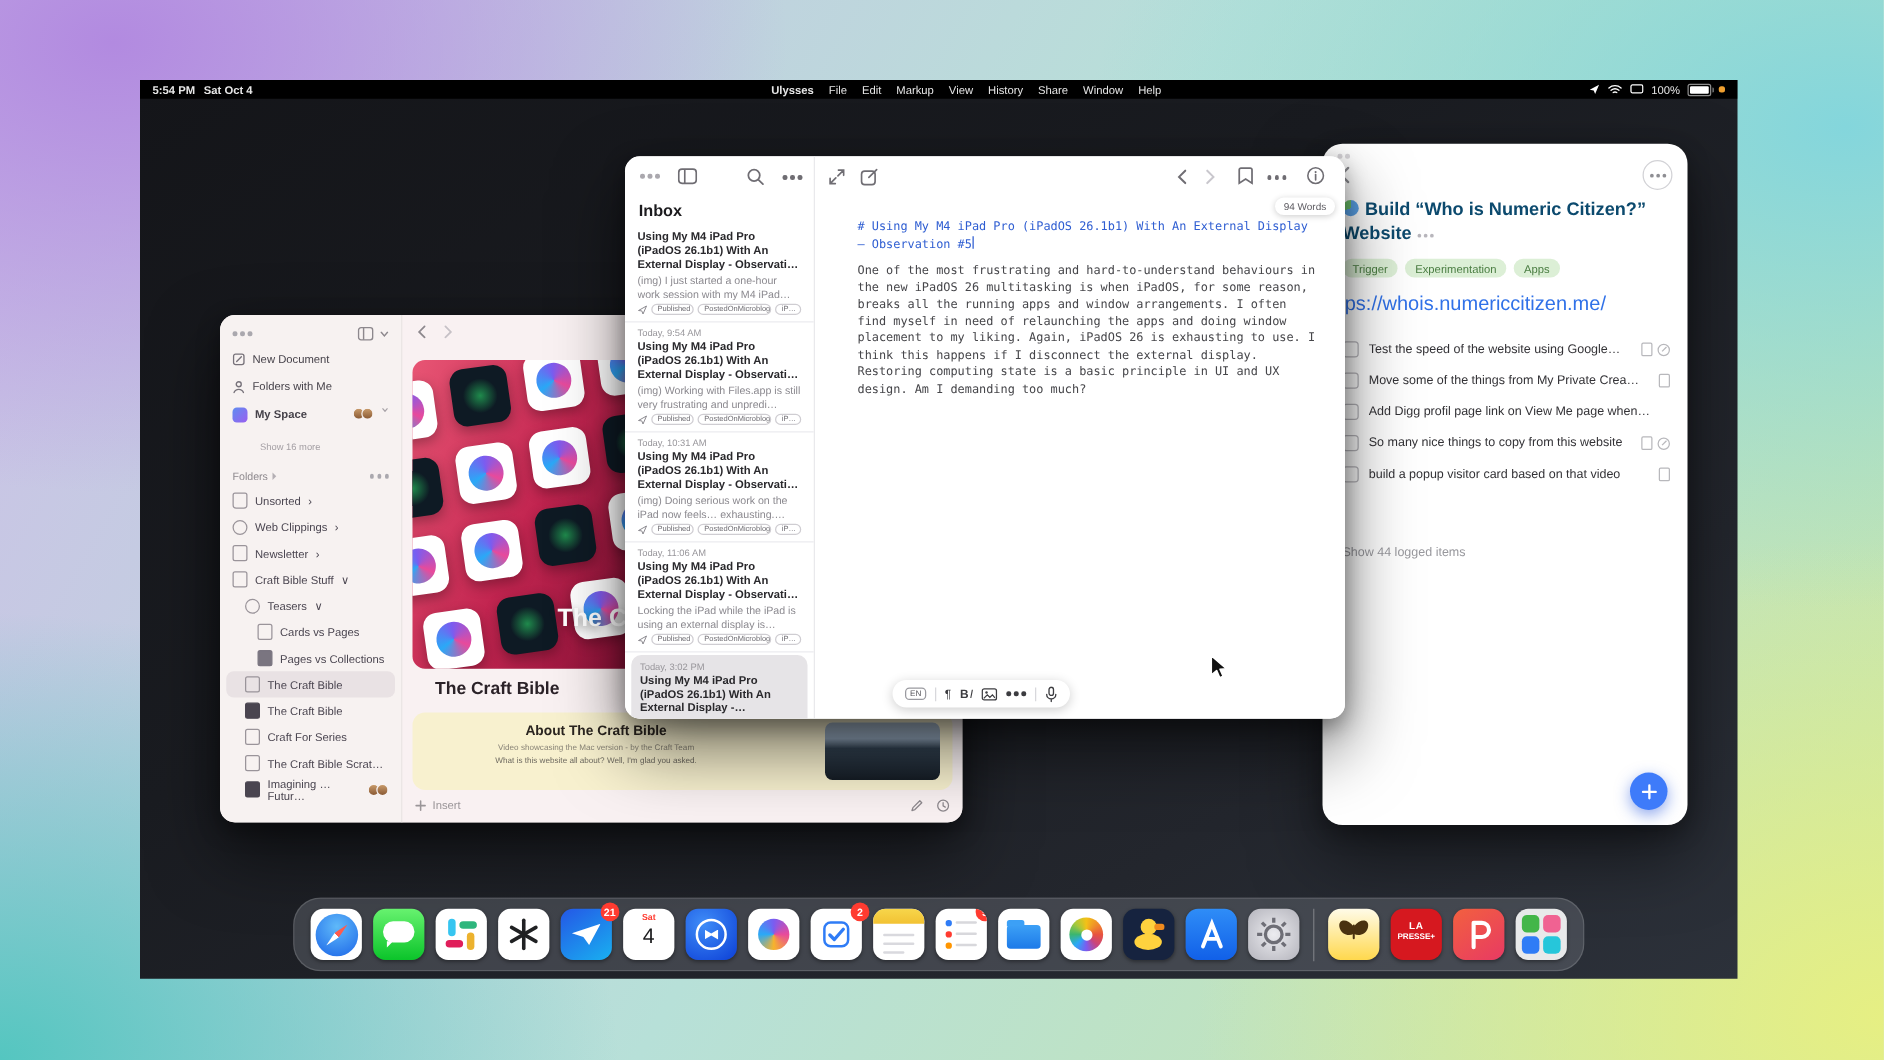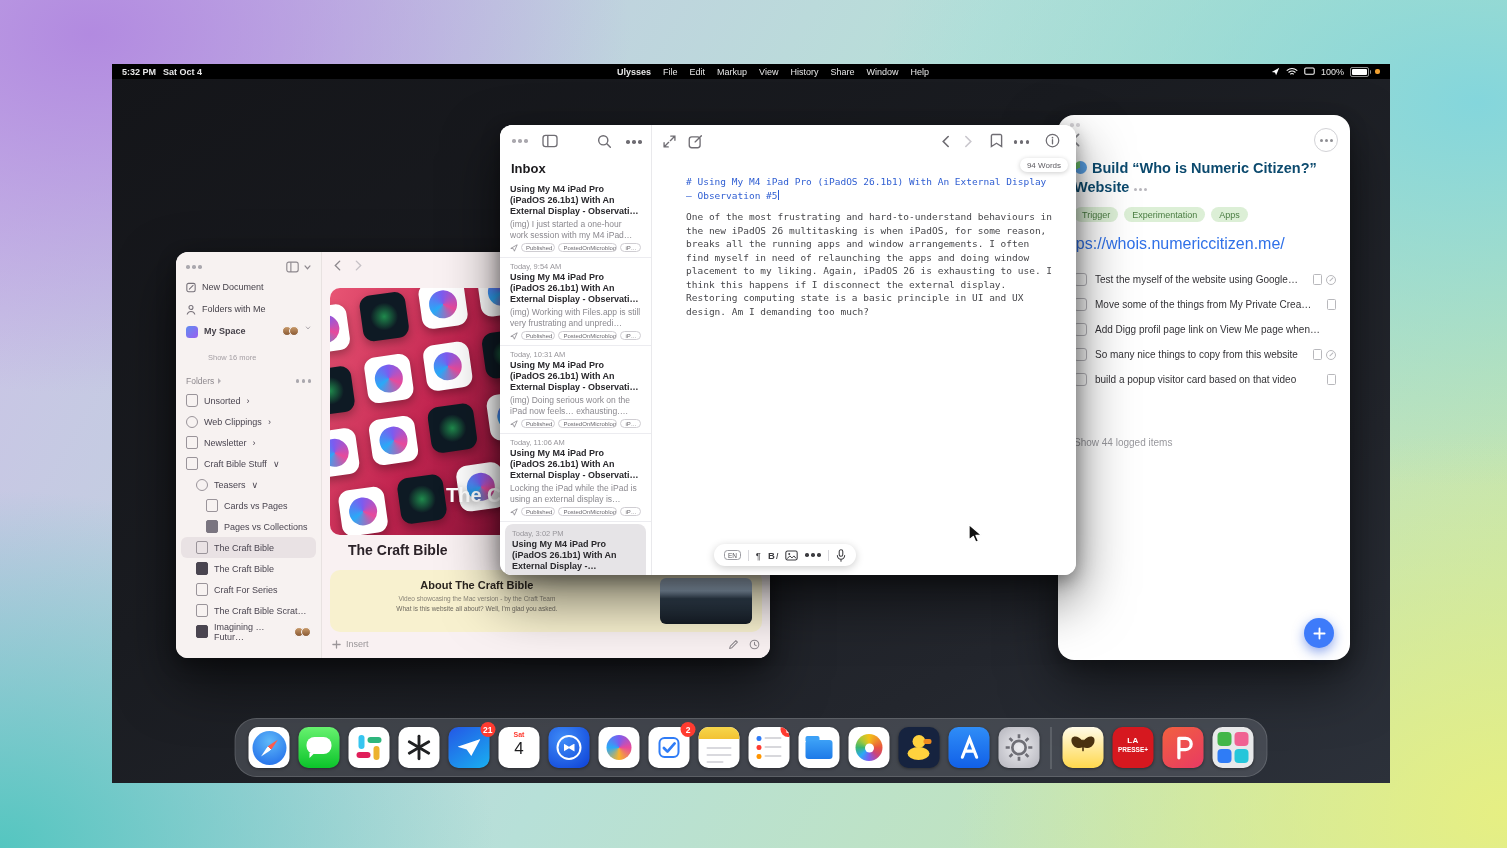--- a/index.html
+++ b/index.html
@@ -174,21 +174,21 @@
   
   .cursor{position:absolute;left:855px;top:459px;z-index:60}
 </style>
 </head>
 <body>
 
 <div class="screen">
 
   <div class="menubar">
     <div class="mb-left">
-      <span>5:32 PM</span>
+      <span>5:54 PM</span>
       <span>Sat Oct 4</span>
     </div>
     <div class="mb-center">
       <span class="mb-app">Ulysses</span>
       <span>File</span>
       <span>Edit</span>
       <span>Markup</span>
       <span>View</span>
       <span>History</span>
       <span>Share</span>
@@ -428,21 +428,21 @@
         </span></div>
     <div class="tagrow">
       <span class="tag">Trigger</span>
       <span class="tag">Experimentation</span>
       <span class="tag">Apps</span>
     </div>
     <div class="plink">https://whois.numericcitizen.me/</div>
     <div class="todos">
       <div class="trow">
           <span class="cb"></span>
-          <span class="tlabel">Test the myself of the website using Google…</span>
+          <span class="tlabel">Test the speed of the website using Google…</span>
           <span class="ticn">
             <span class="tdoc"></span>
             <span class="tlink"></span>
           </span>
         </div>
       <div class="trow">
           <span class="cb"></span>
           <span class="tlabel">Move some of the things from My Private Crea…</span>
           <span class="ticn">
             <span class="tdoc"></span>

